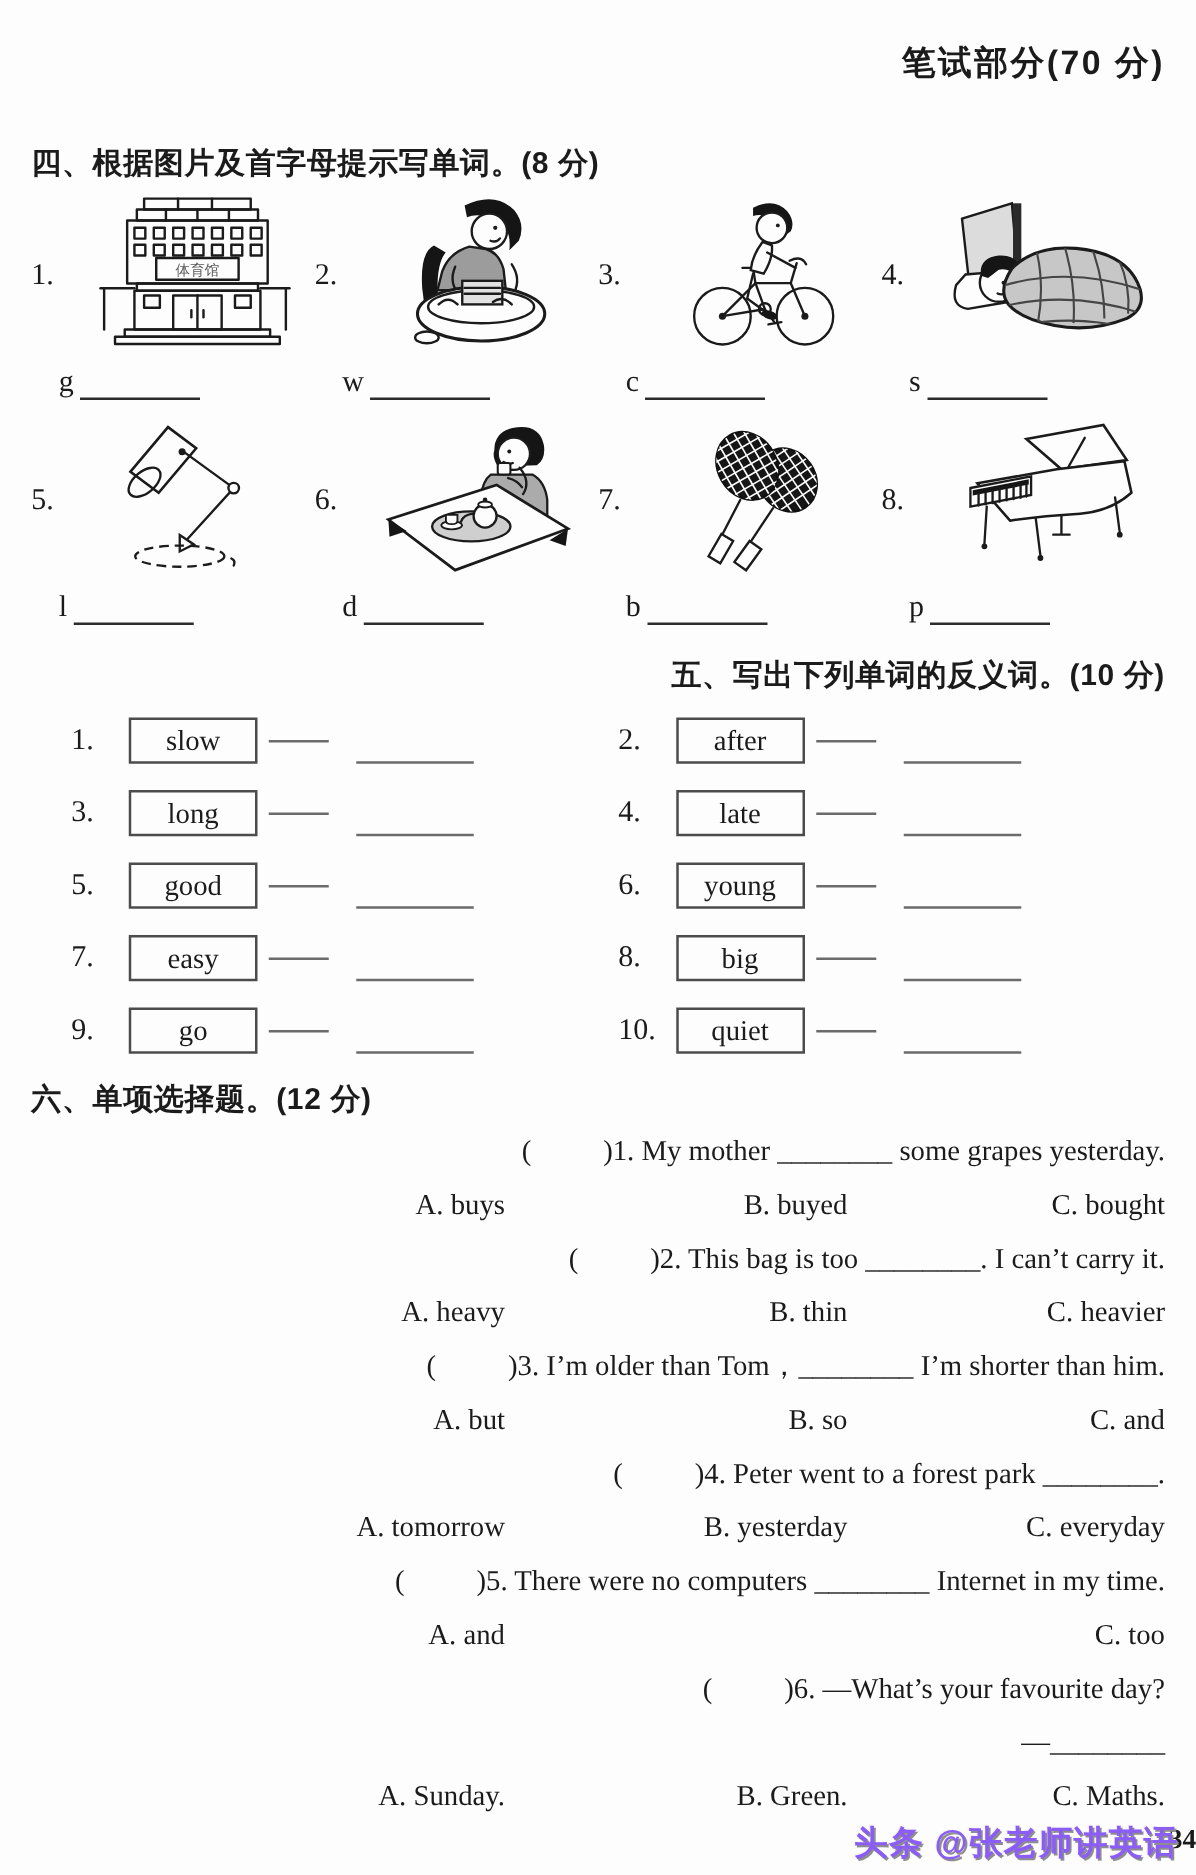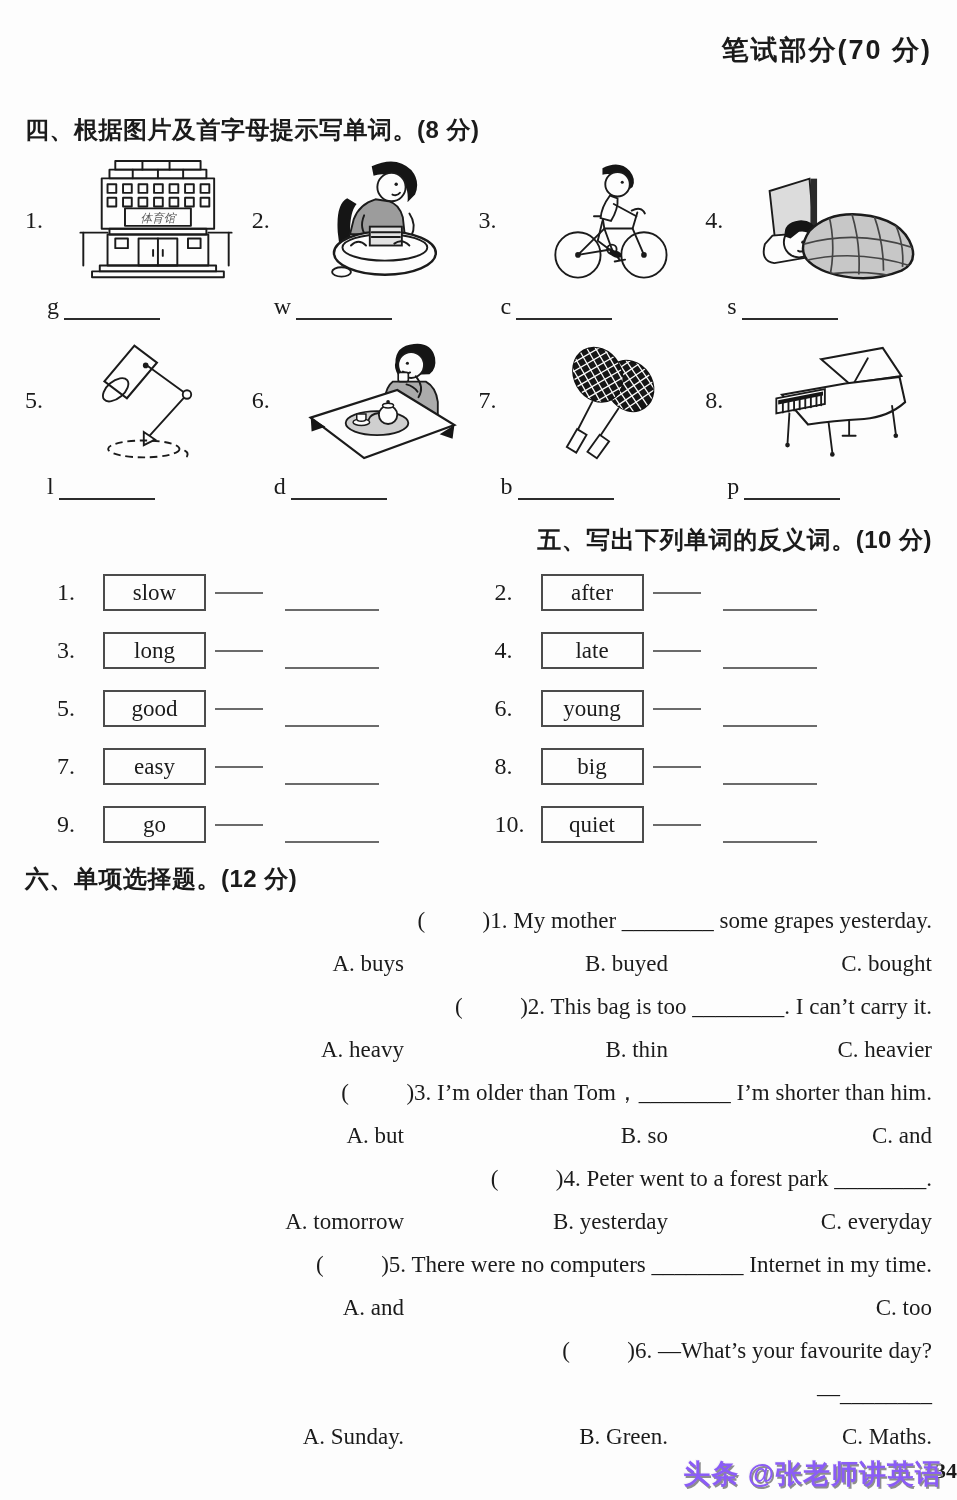--- a/index.html
+++ b/index.html
@@ -17,42 +17,42 @@
   .sec-head {
     font-family:"Liberation Sans", sans-serif; font-weight:700; font-size:24px;
     letter-spacing:0.5px;
   }
   .sec4-head { margin-top:46px; }
 
   
   .pic-grid { display:grid; grid-template-columns:repeat(4,1fr); margin-top:10px; row-gap:16px; }
   .pic-row { display:flex; align-items:center; height:128px; }
   .pic-num { font-size:24px; width:36px; flex:none; }
-  .pic-img { flex:1; display:flex; justify-content:center; align-items:flex-end; height:100%;font-style:italic; }
+  .pic-img { flex:1; display:flex; justify-content:center; align-items:flex-start; height:100%; }
   .letter-line { margin-top:3px; padding-left:22px; font-size:24px; height:33px; display:flex; align-items:flex-end; line-height:28px; }
   .blank { display:inline-block; width:96px; border-bottom:2px solid #2c2c2c; height:24px; margin-left:5px; }
 
   
   .sec5-head { margin-top:24px;text-align:right; }
   .ant-grid { display:grid; grid-template-columns:1fr 1fr; margin-top:18px; row-gap:21px; padding-left:32px; }
   .ant-item { display:flex; align-items:center; font-size:24px; height:37px; }
   .ant-num { width:46px; flex:none; }
   .word-box {
     width:103px; height:37px; border:2px solid #4c4c4c; flex:none;
     display:flex; align-items:center; justify-content:center; font-size:23px;
   }
   .dash { width:48px; border-top:2px solid #6b6b6b; margin-left:9px; flex:none; }
   .ant-blank { width:94px; border-bottom:2px solid #6b6b6b; margin-left:22px; height:30px; align-self:flex-end; flex:none; }
 
   
   .sec6-head { margin-top:20px; }
   .q-list { margin-top:4px;text-align:right; }
   .q-stem { font-size:23px; line-height:43px; padding-left:37px; white-space:pre-wrap; }
   .q-ans  { font-size:23px; line-height:43px; padding-left:153px; }
-  .q-options { display:flex; font-size:23px; line-height:43px; padding-left:153px; }
+  .q-options { display:flex; font-size:23px; line-height:43px; padding-left:153px;gap:10px; }
   .opt-a { width:226px; } .opt-b { width:264px; } .opt-c { flex:1; }
 
   
   .footer-num { position:absolute; left:0; right:0; bottom:16px; text-align:right; font-weight:700; font-size:22px; }
   .watermark {
     position:absolute; right:14px; bottom:8px;
     font-family:"Liberation Sans", sans-serif; font-weight:700; font-size:27px;
     color:#8b5cf6; letter-spacing:1px;
     text-shadow:1.5px 1.5px 0 #8e8e8e, -1px -1px 0 #f5f5f5;
   }

